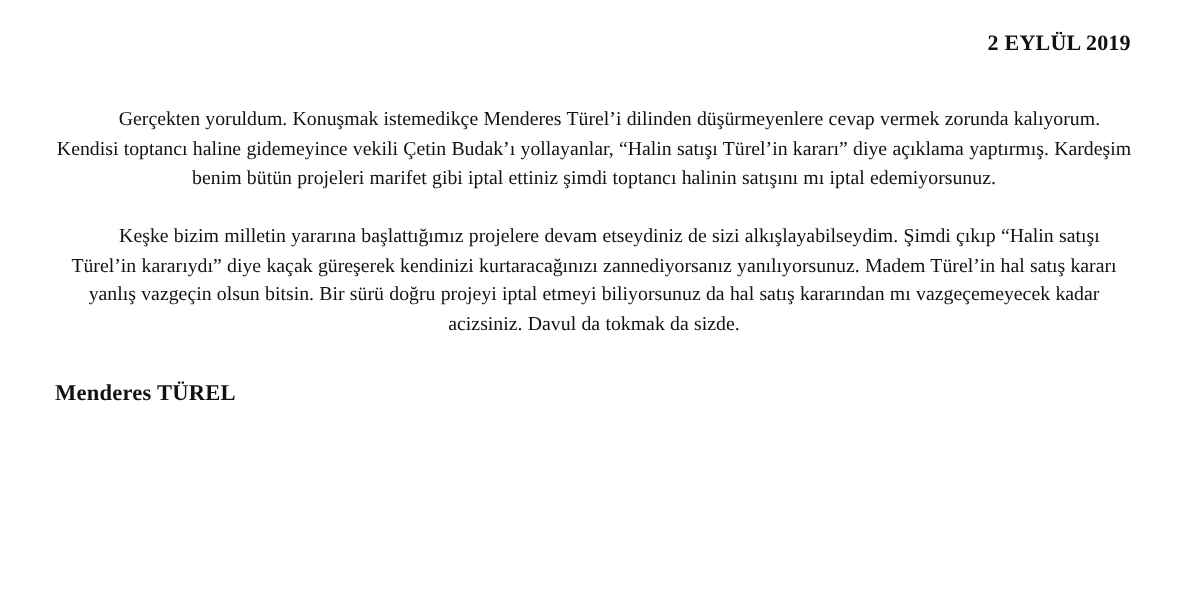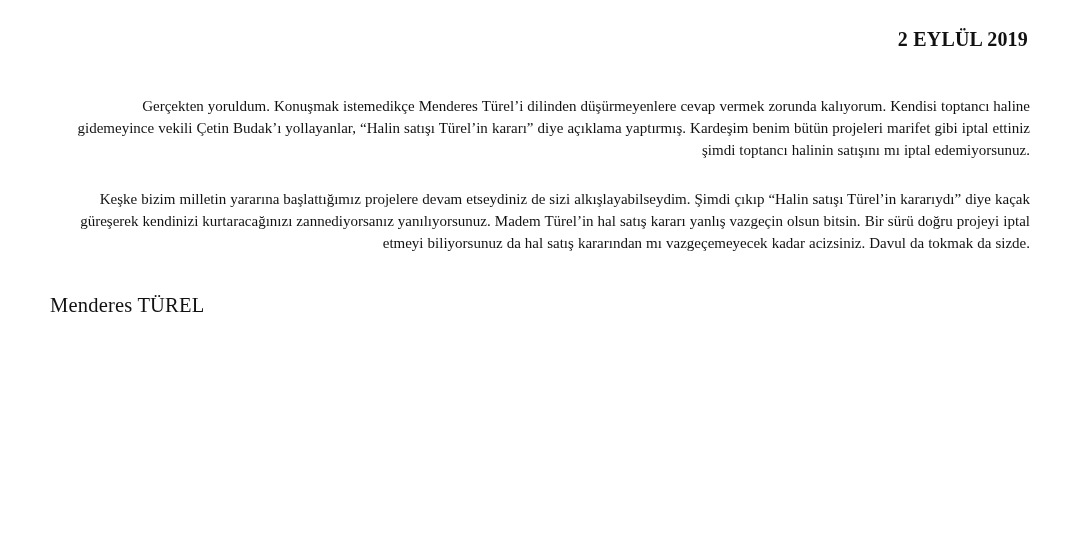--- a/index.html
+++ b/index.html
@@ -24,32 +24,32 @@
   .date-line {
     text-align: right;
     font-weight: bold;
     font-size: 20px;
     letter-spacing: 0.2px;
     padding-right: 2px;
     margin-bottom: 44px;
   }
   .body-text p {
     margin: 0 0 26px 0;
-    font-size: 15px;
+    font-size: 18px;
     line-height: 1.48;
-    text-align: right;
+    text-align: center;
     text-indent: 28px;
     word-spacing: 0.3px;
   }
   .body-text p:last-child {
     margin-bottom: 0;
   }
   .signature {
     margin-top: 40px;
-    font-weight: normal;
+    font-weight: bold;
     font-size: 20.5px;
     text-indent: 0;
     letter-spacing: 0.2px;
   }
 </style>
 </head>
 <body>
 
 <div class="page">
 

